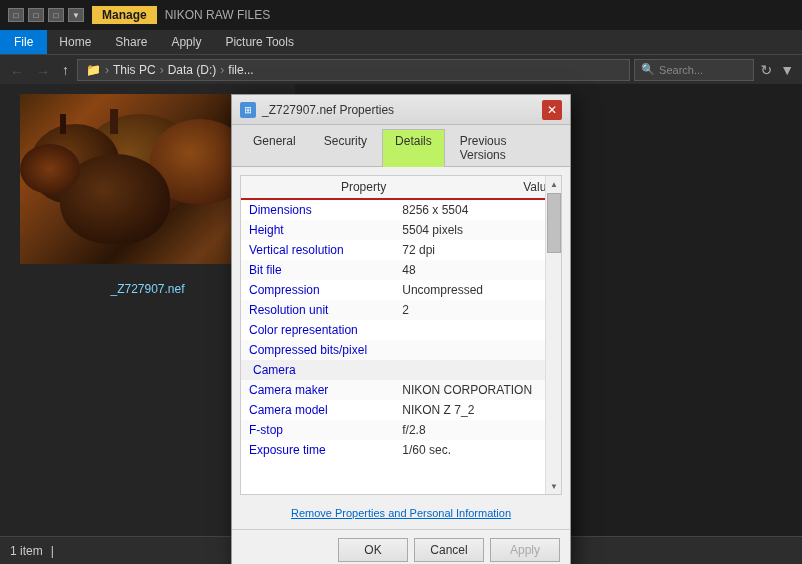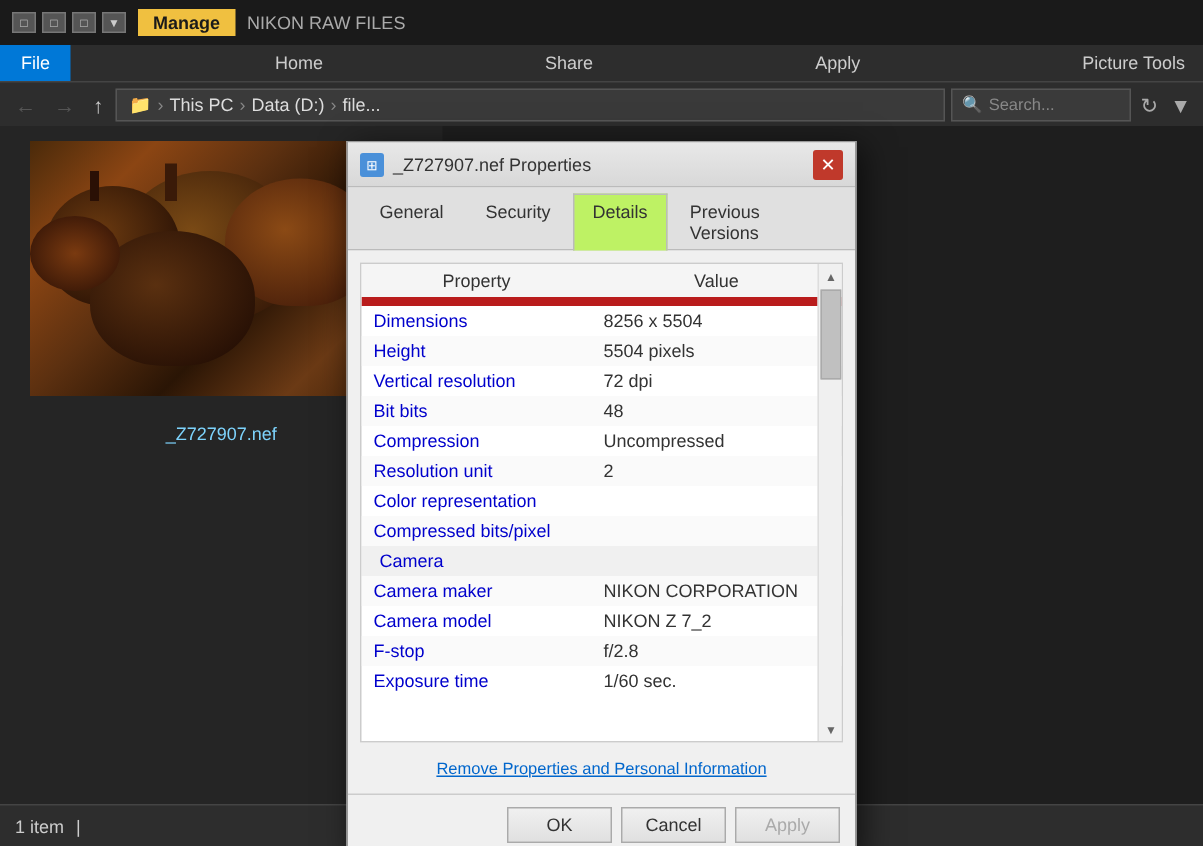--- a/index.html
+++ b/index.html
@@ -49,21 +49,20 @@
       font-size: 12px;
       margin-left: 8px;
     }
 
     
     .ribbon {
       height: 24px;
       background: #2d2d2d;
       display: flex;
       align-items: center;
-      justify-content: space-between;
     }
     .ribbon-tab {
       padding: 0 12px;
       height: 100%;
       display: flex;
       align-items: center;
       font-size: 12px;
       color: #ccc;
       cursor: pointer;
     }
@@ -273,23 +272,23 @@
       background: white;
     }
     .props-table {
       width: 100%;
       border-collapse: collapse;
       font-size: 12px;
     }
     .props-table thead th {
       background: #f5f5f5;
       padding: 4px 8px;
-      text-align: center;
+      text-align: right;
       color: #333;
-      border-bottom: 6px solid #b91c1c;
+      border-bottom: 2px solid #b91c1c;
       font-weight: normal;
     }
     .props-table tbody tr:nth-child(even) { background: #fafafa; }
     .props-table tbody td {
       padding: 3px 8px;
       color: #333;
     }
     .props-table tbody td.prop-name { color: #0000cc; }
     .props-table tbody td.prop-value { color: #333; }
     .section-header td {
@@ -455,21 +454,21 @@
               </tr>
               <tr>
                 <td class="prop-name">Height</td>
                 <td class="prop-value">5504 pixels</td>
               </tr>
               <tr>
                 <td class="prop-name">Vertical resolution</td>
                 <td class="prop-value">72 dpi</td>
               </tr>
               <tr>
-                <td class="prop-name">Bit bits</td>
+                <td class="prop-name">Bit file</td>
                 <td class="prop-value">48</td>
               </tr>
               <tr>
                 <td class="prop-name">Compression</td>
                 <td class="prop-value">Uncompressed</td>
               </tr>
               <tr>
                 <td class="prop-name">Resolution unit</td>
                 <td class="prop-value">2</td>
               </tr>

